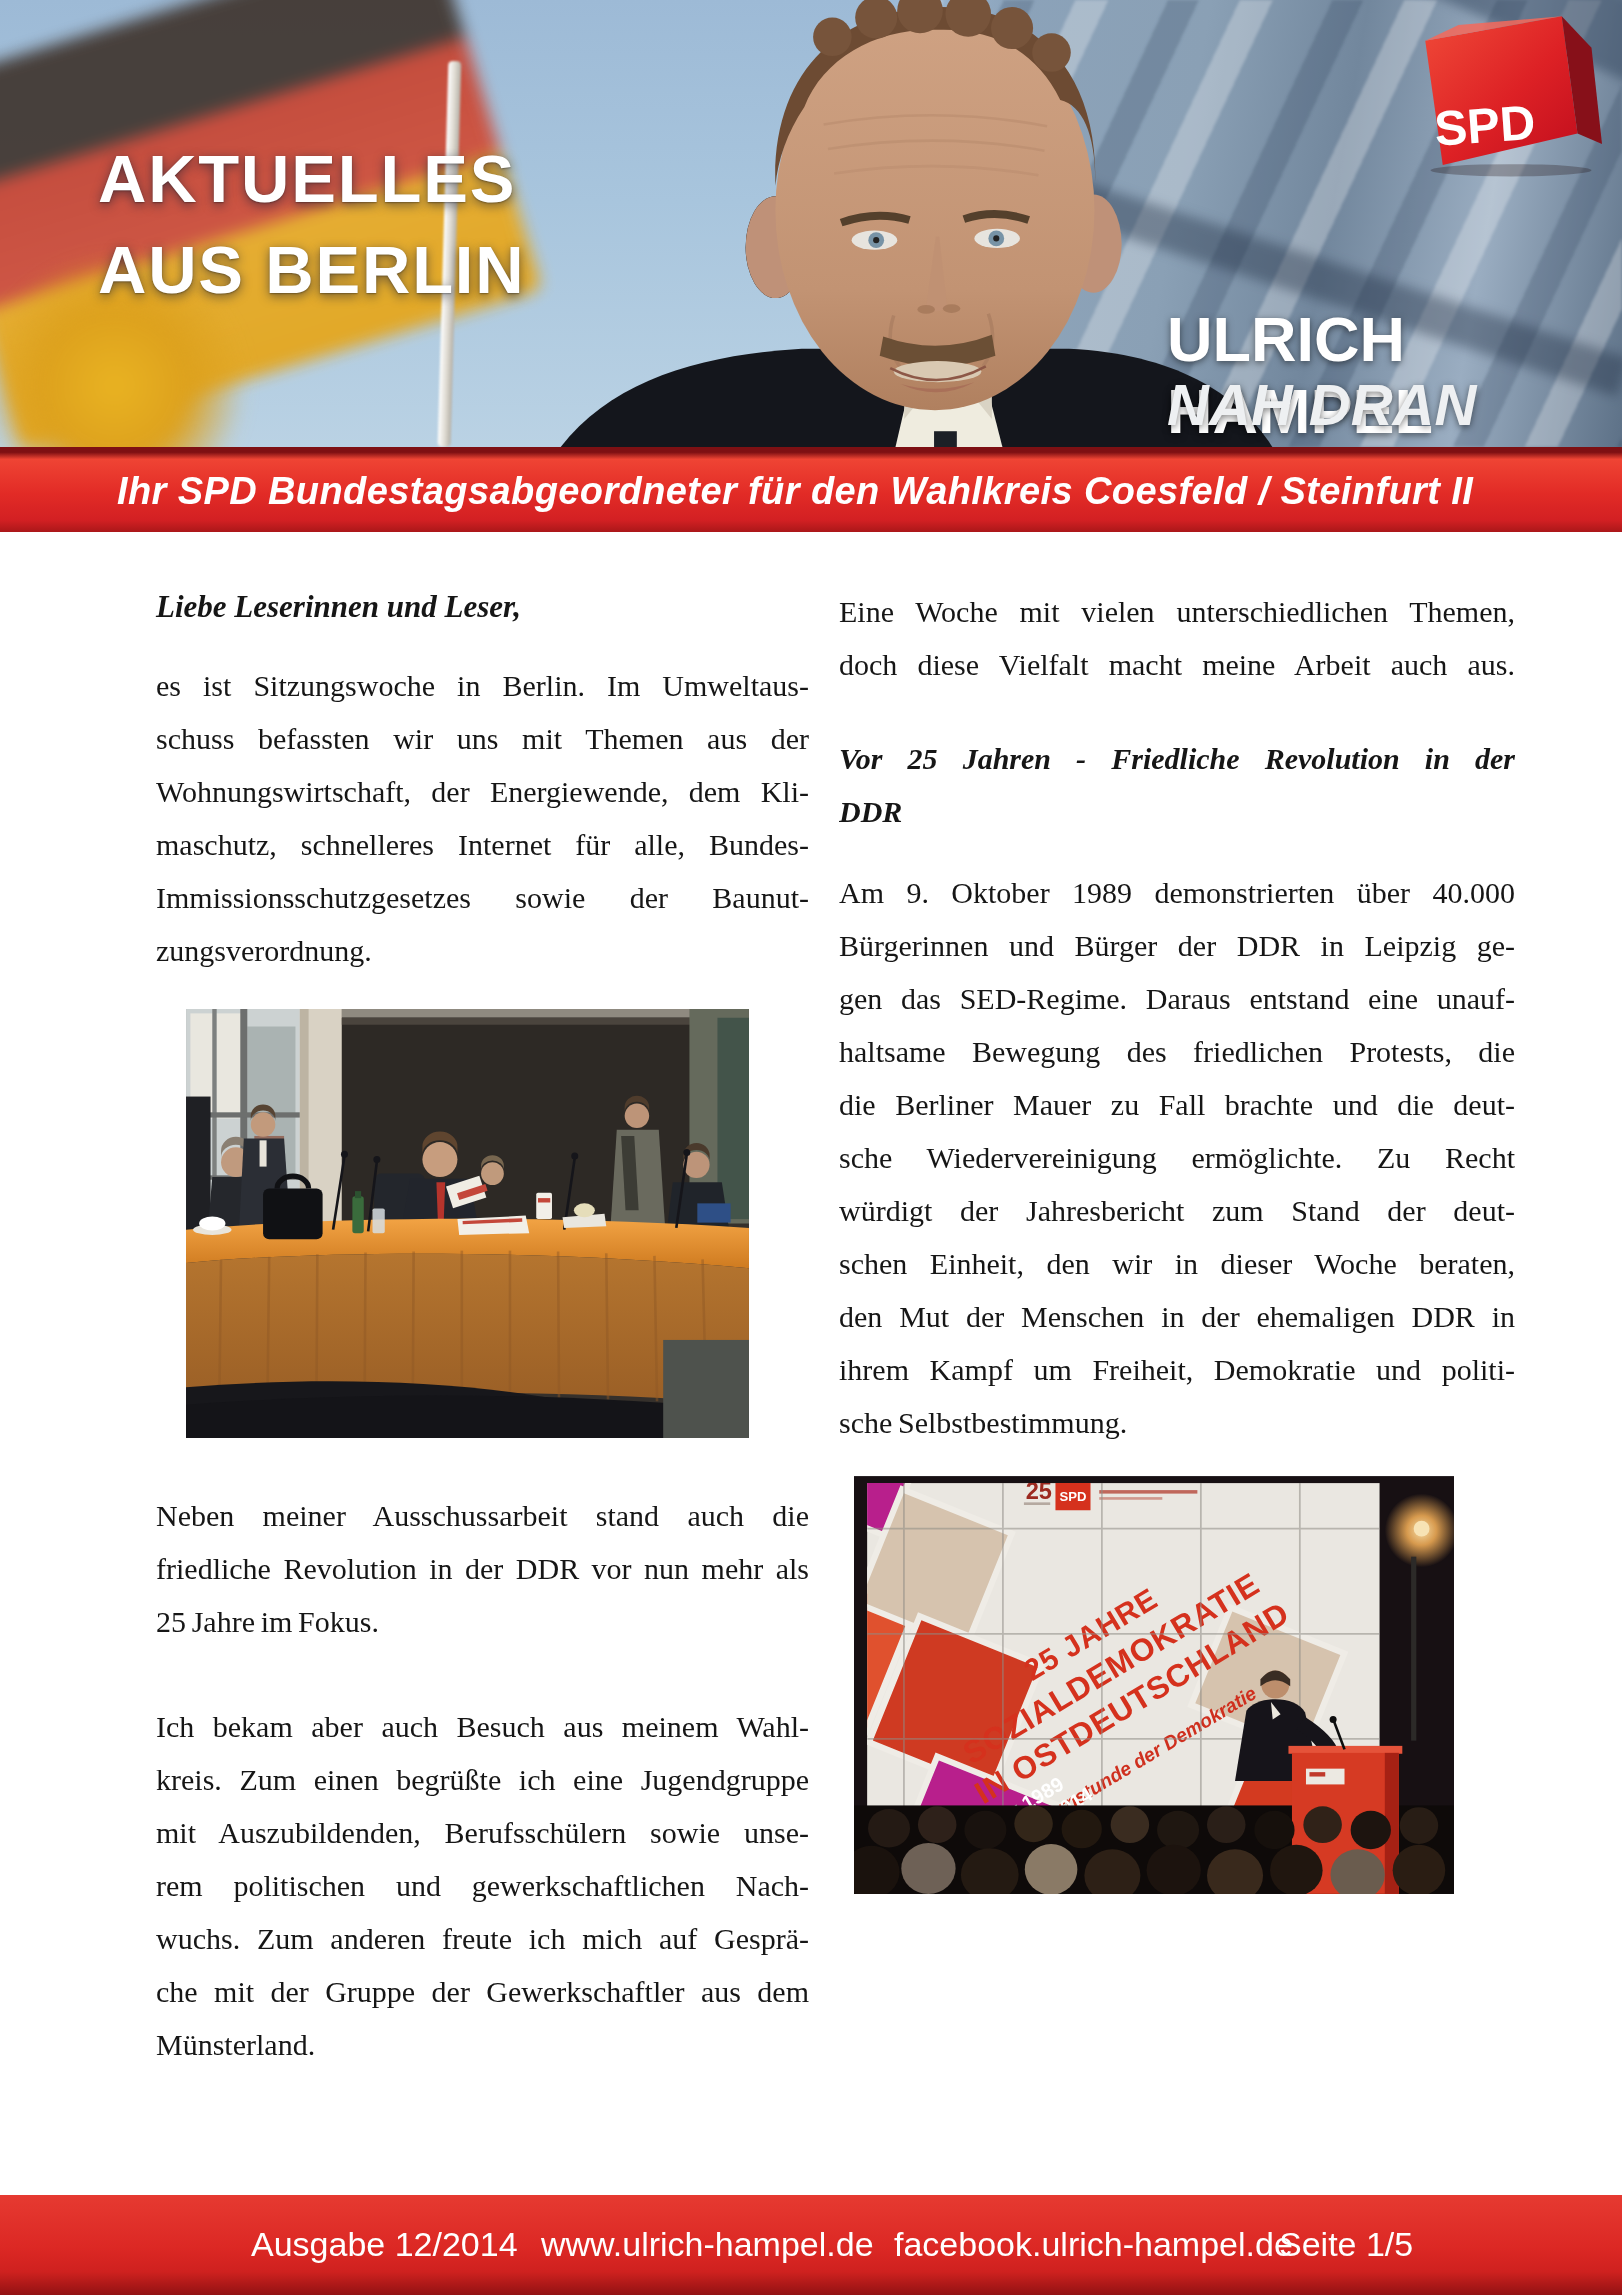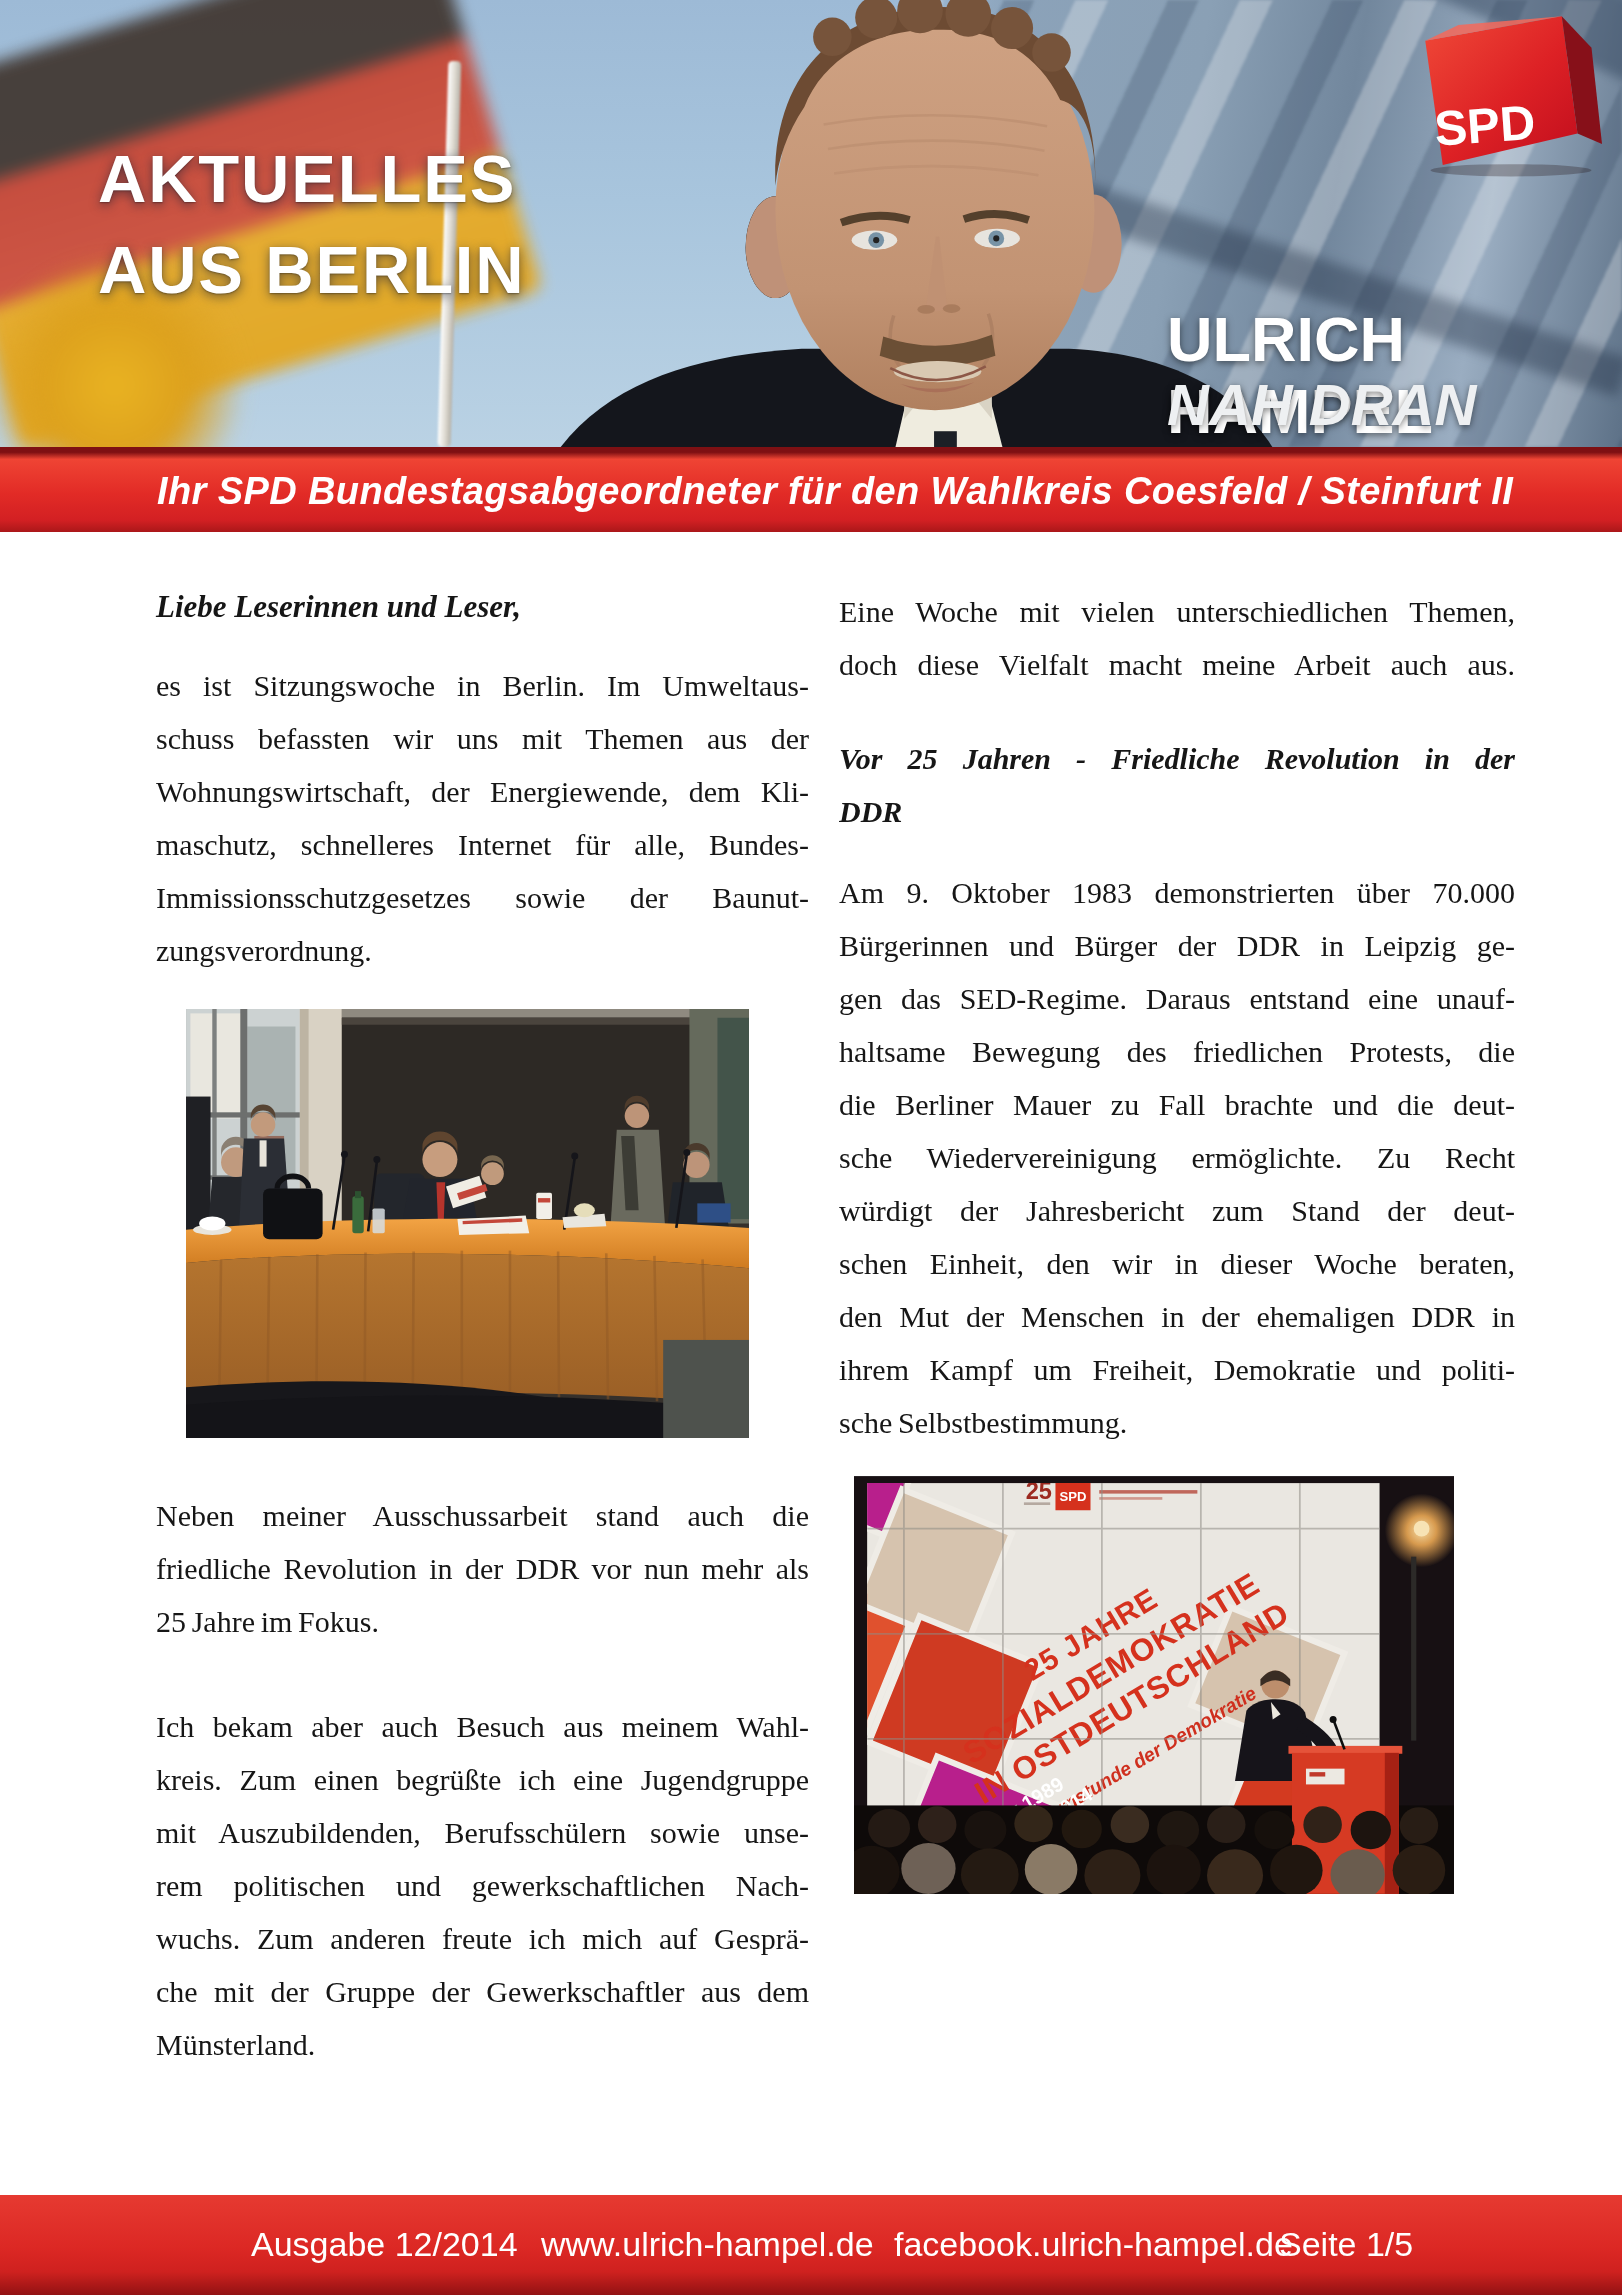--- a/index.html
+++ b/index.html
@@ -27,21 +27,21 @@
     text-shadow:0 2.6px 10.5px rgba(30,35,55,.6),0 0.9px 1.8px rgba(0,0,0,.35);}
   .mp-name{left:1167px;top:303px;font-family:"Liberation Sans","DejaVu Sans",sans-serif;font-weight:700;
     font-size:63px;color:#fff;text-shadow:0 1.8px 7px rgba(0,0,0,.5);}
   .mp-tag{left:1167px;top:371px;font-family:"Liberation Sans","DejaVu Sans",sans-serif;font-weight:700;font-style:italic;
     font-size:58px;color:#eef0f2;text-shadow:0 1.8px 7px rgba(0,0,0,.5);}
 
   
   .banner{left:0;top:447px;width:1623px;height:85px;
     background:linear-gradient(180deg,#7e1013 0px,#7e1013 5.3px,#ef4434 12.3px,#e22b26 55%,#d32023 86%,#aa1719 100%);}
   .banner-text{position:absolute;left:117px;top:0;height:85px;line-height:88px;color:#fff;
-    font-family:"Liberation Sans","DejaVu Sans",sans-serif;font-style:italic;font-weight:600;font-size:38px;letter-spacing:0.4px;margin-left:40px;}
+    font-family:"Liberation Sans","DejaVu Sans",sans-serif;font-style:italic;font-weight:600;font-size:38px;letter-spacing:0.4px;}
   .footer{left:0;top:2195px;width:1623px;height:101px;
     background:linear-gradient(180deg,#e63a31 0%,#dc2824 52%,#cf211f 76%,#8f1113 100%);}
   .footer span{position:absolute;top:30px;color:#fff;font-family:"Liberation Sans","DejaVu Sans",sans-serif;font-size:34px;}
 
   
   .col{font-size:30px;line-height:53px;word-spacing:-1.8px;overflow:hidden;}
   .line{text-align:justify;text-align-last:justify;white-space:nowrap;}
   .line-last{text-align-last:left;}
   .greeting{font-weight:700;font-style:italic;font-size:31px;line-height:53px;}
   .subhead{font-weight:700;font-style:italic;}
@@ -261,21 +261,21 @@
 
   <div class="abs col" style="left:839px;top:585px;width:676px;">
       <div class="line">Eine Woche mit vielen unterschiedlichen Themen,</div>
       <div class="line">doch diese Vielfalt macht meine Arbeit auch aus.</div>
     </div>
   <div class="abs col subhead" style="left:839px;top:732px;width:676px;">
       <div class="line">Vor 25 Jahren - Friedliche Revolution in der</div>
       <div class="line line-last">DDR</div>
     </div>
   <div class="abs col" style="left:839px;top:866px;width:676px;">
-      <div class="line">Am 9. Oktober 1983 demonstrierten über 70.000</div>
+      <div class="line">Am 9. Oktober 1989 demonstrierten über 40.000</div>
       <div class="line">Bürgerinnen und Bürger der DDR in Leipzig ge-</div>
       <div class="line">gen das SED-Regime. Daraus entstand eine unauf-</div>
       <div class="line">haltsame Bewegung des friedlichen Protests, die</div>
       <div class="line">die Berliner Mauer zu Fall brachte und die deut-</div>
       <div class="line">sche Wiedervereinigung ermöglichte. Zu Recht</div>
       <div class="line">würdigt der Jahresbericht zum Stand der deut-</div>
       <div class="line">schen Einheit, den wir in dieser Woche beraten,</div>
       <div class="line">den Mut der Menschen in der ehemaligen DDR in</div>
       <div class="line">ihrem Kampf um Freiheit, Demokratie und politi-</div>
       <div class="line line-last">sche Selbstbestimmung.</div>

